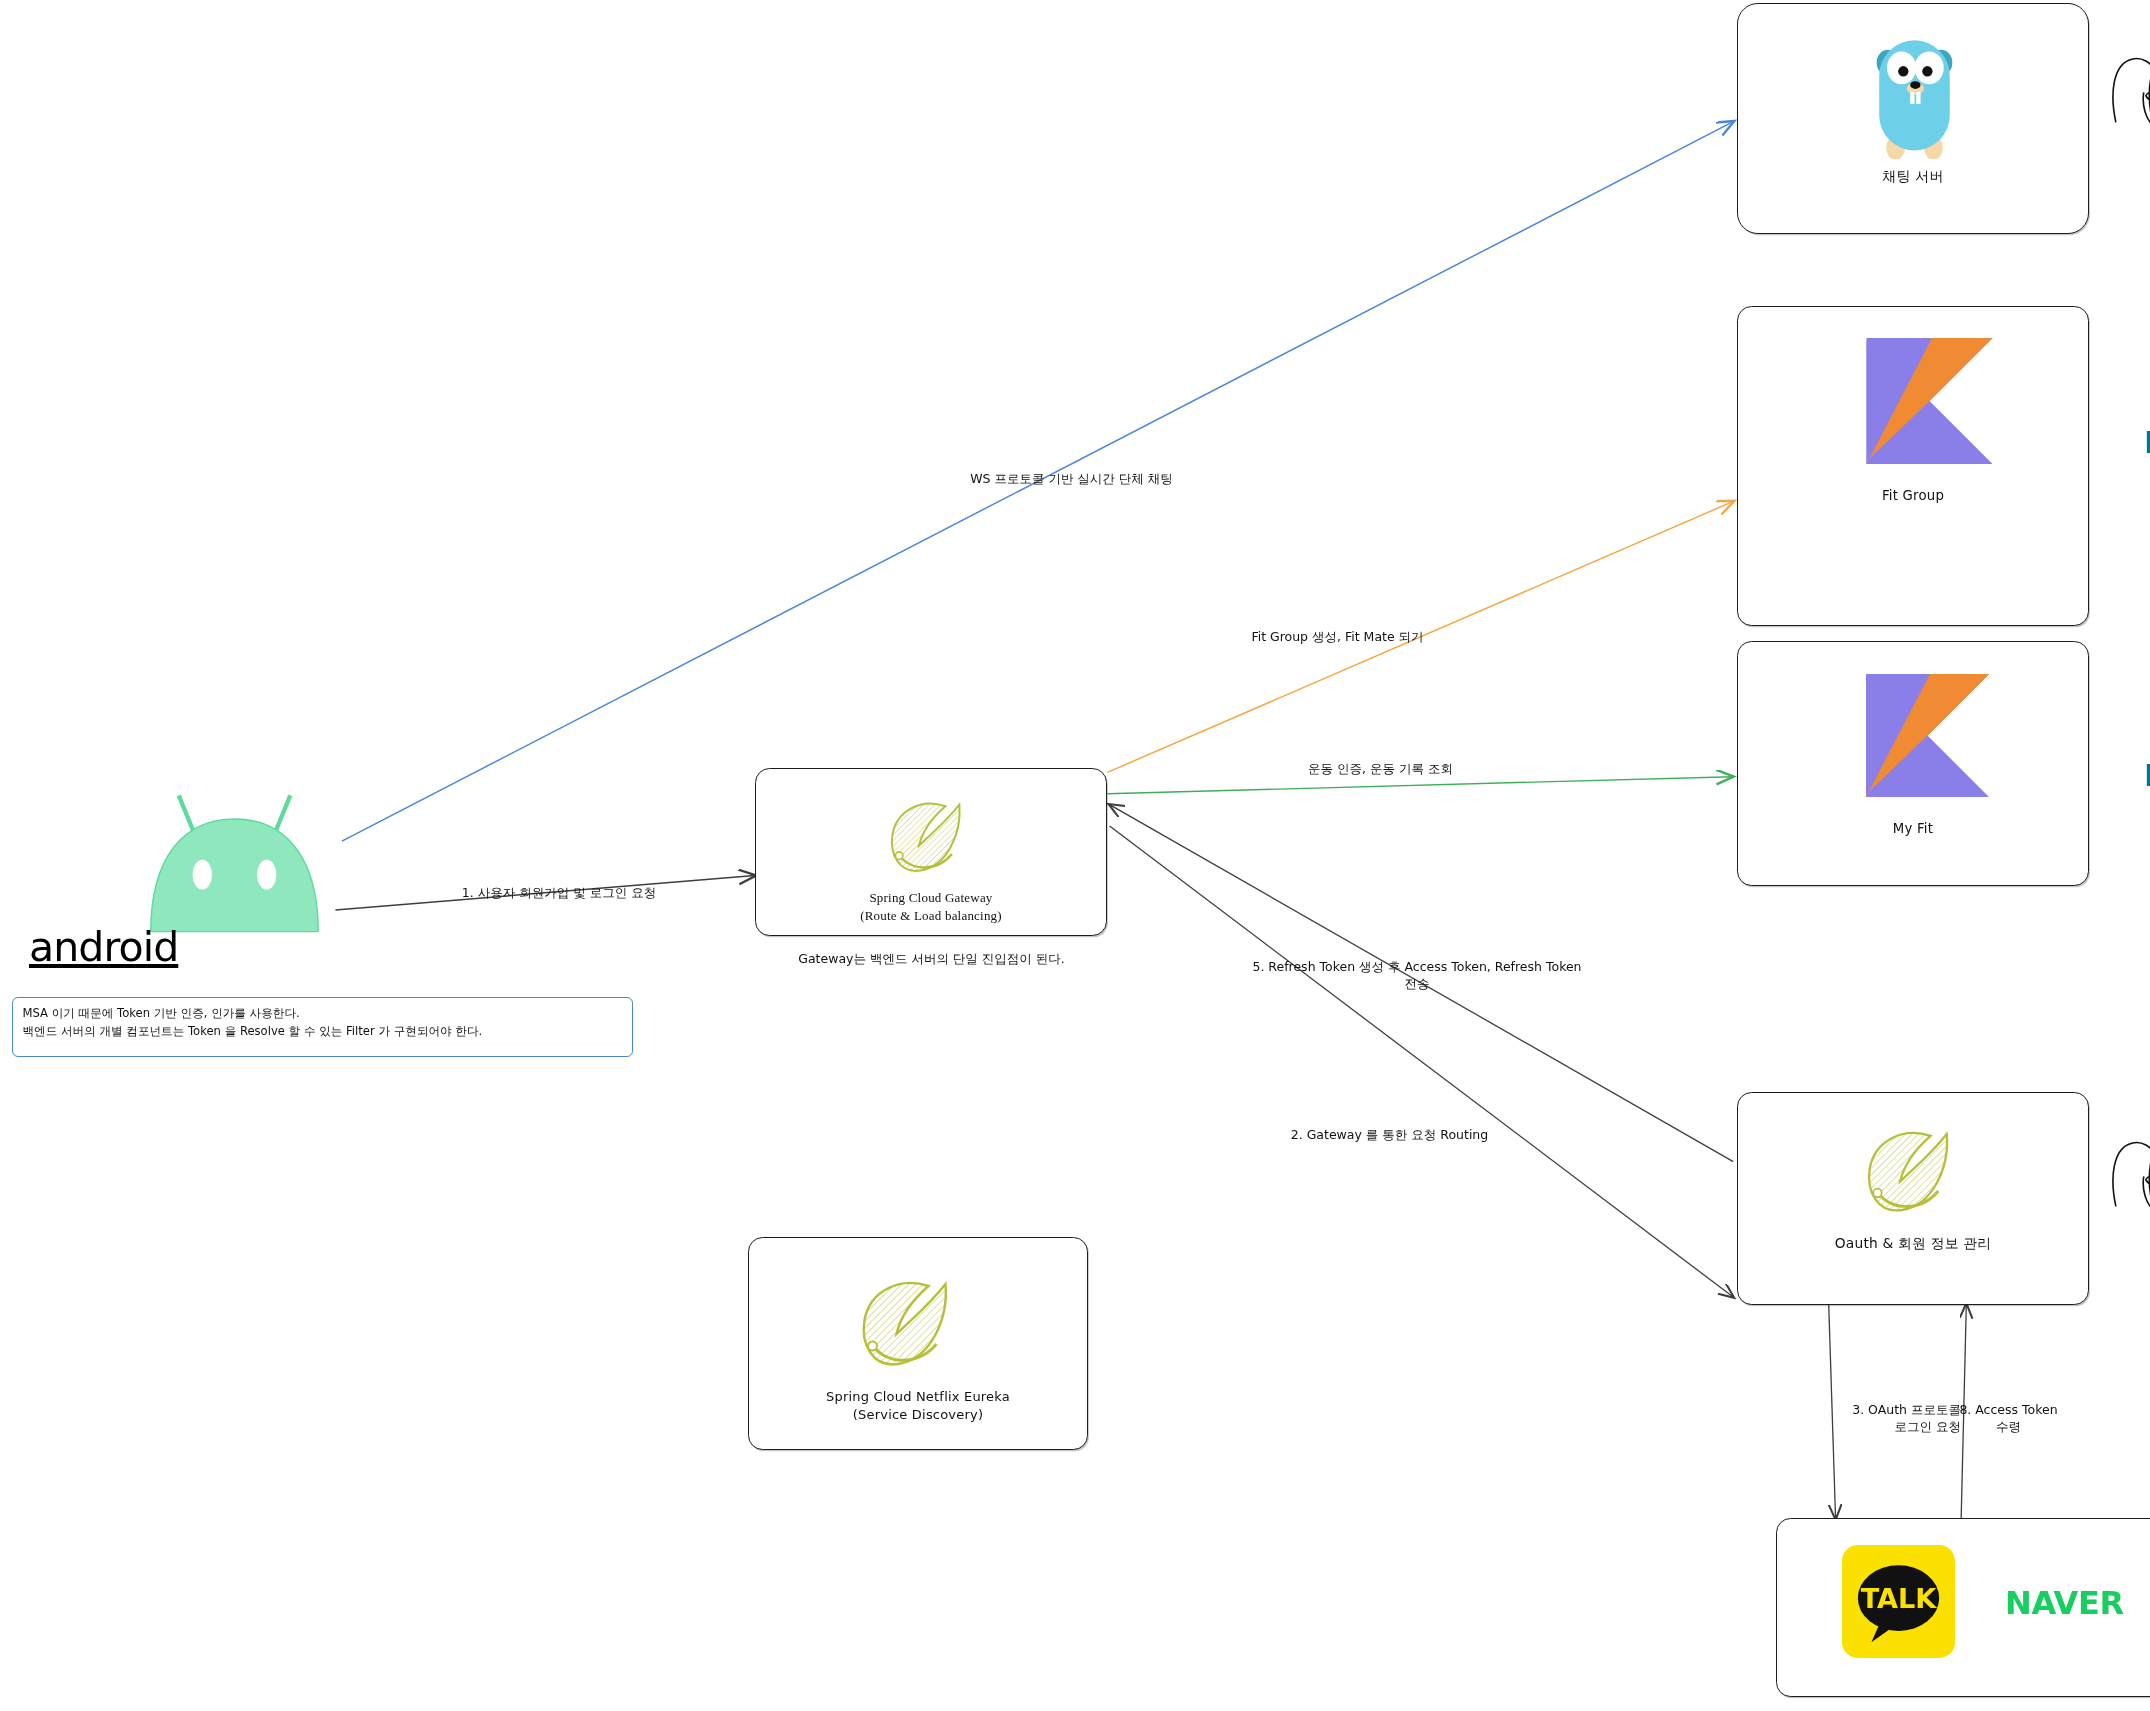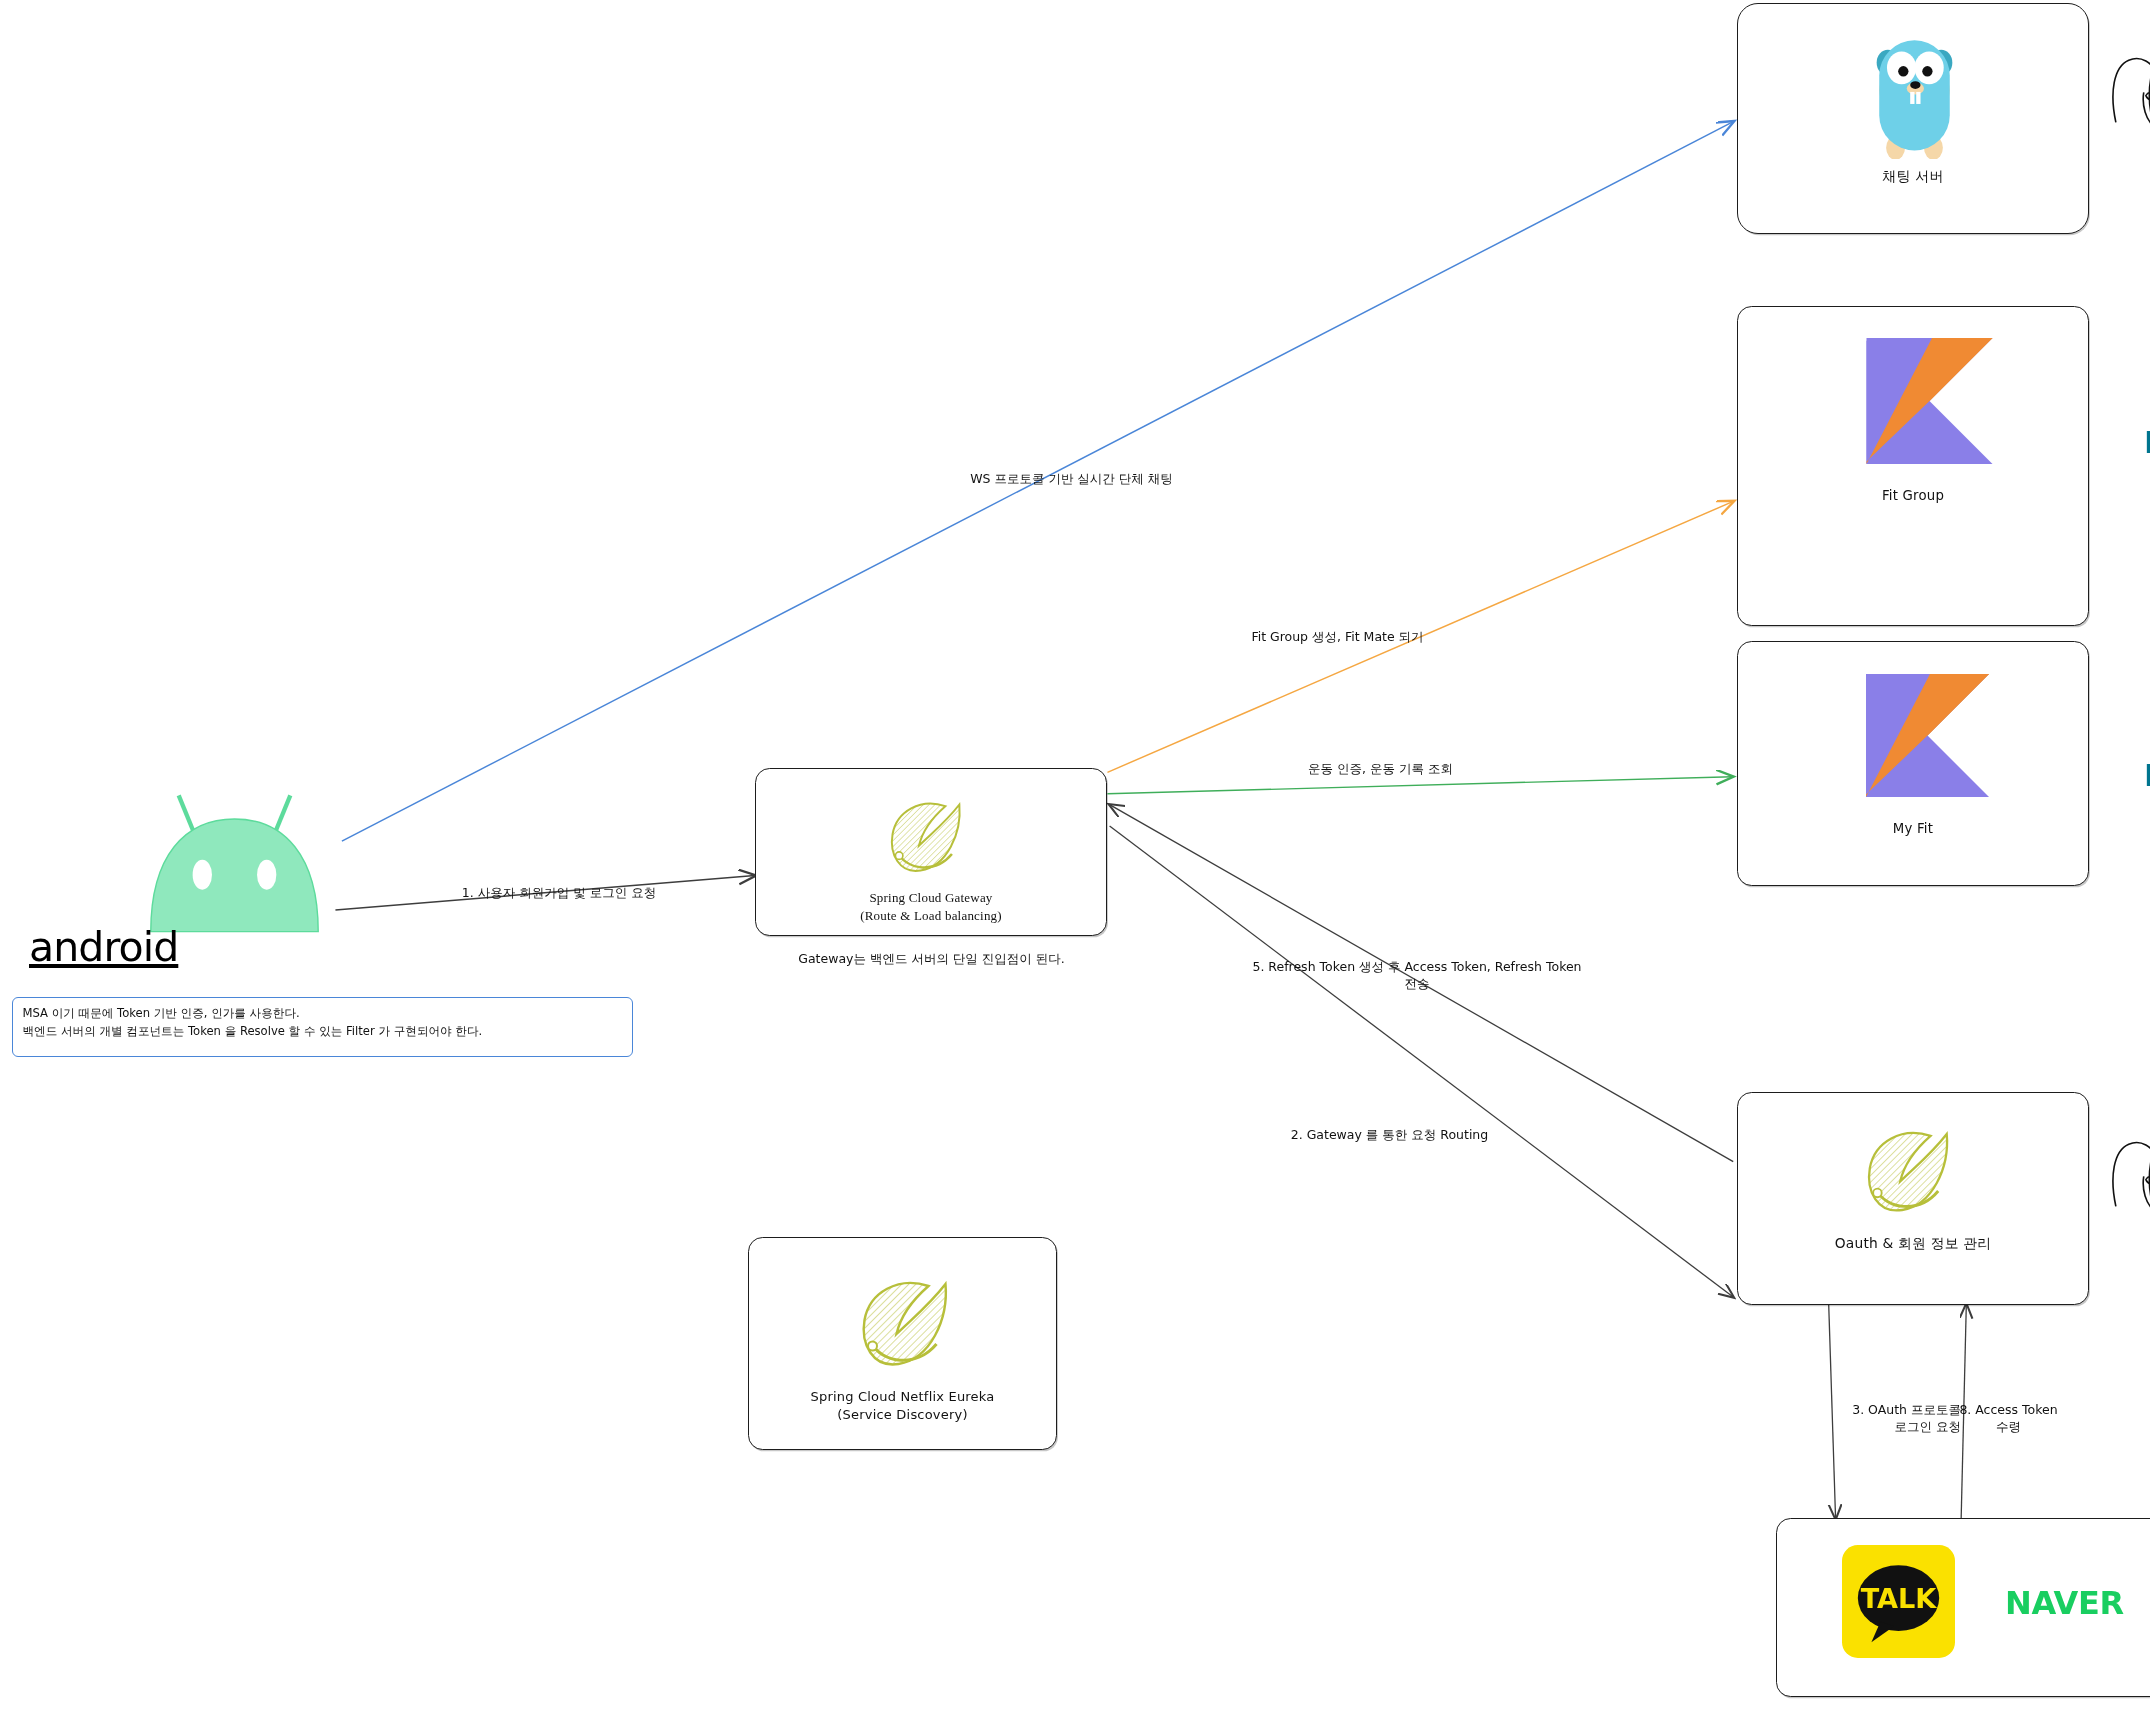--- a/index.html
+++ b/index.html
@@ -89,21 +89,21 @@
         <path d="M95,20 C98,55 80,95 48,100 C22,104 10,80 14,56 C19,28 48,12 78,22 C62,36 50,52 46,70 C60,56 78,42 95,20 Z" fill="url(#spA)" stroke="#b7bf3a" stroke-width="2.4"></path>
         <path d="M20,78 C32,100 66,104 86,80" fill="none" stroke="#b7bf3a" stroke-width="3"></path>
         <circle cx="22" cy="82" r="4.5" fill="#fff" stroke="#b7bf3a" stroke-width="2"></circle>
       </svg>
     </div>
     <div class="cap" style="top:121px;">Spring Cloud Gateway</div>
     <div class="cap" style="top:139px;">(Route &amp; Load balancing)</div>
   </div>
   <div class="elabel" style="left:723px;top:951px;width:417px;">Gateway는 백엔드 서버의 단일 진입점이 된다.</div>
 
-  <div class="node" style="left:748px;top:1237px;width:309px;height:213px;">
+  <div class="node" style="left:748px;top:1237px;width:340px;height:213px;">
     <div class="logo" style="left:97px;top:26px;width:129px;height:120px;">
       <svg viewBox="0 0 120 120" width="129" height="120">
         <defs>
             <pattern id="spB" width="5" height="5" patternUnits="userSpaceOnUse" patternTransform="rotate(45)">
           <line x1="0" y1="0" x2="0" y2="5" stroke="#b7bf3a" stroke-width="1"></line>
             </pattern>
           </defs>
         <path d="M95,20 C98,55 80,95 48,100 C22,104 10,80 14,56 C19,28 48,12 78,22 C62,36 50,52 46,70 C60,56 78,42 95,20 Z" fill="url(#spB)" stroke="#b7bf3a" stroke-width="2.4"></path>
         <path d="M20,78 C32,100 66,104 86,80" fill="none" stroke="#b7bf3a" stroke-width="3"></path>
         <circle cx="22" cy="82" r="4.5" fill="#fff" stroke="#b7bf3a" stroke-width="2"></circle>

